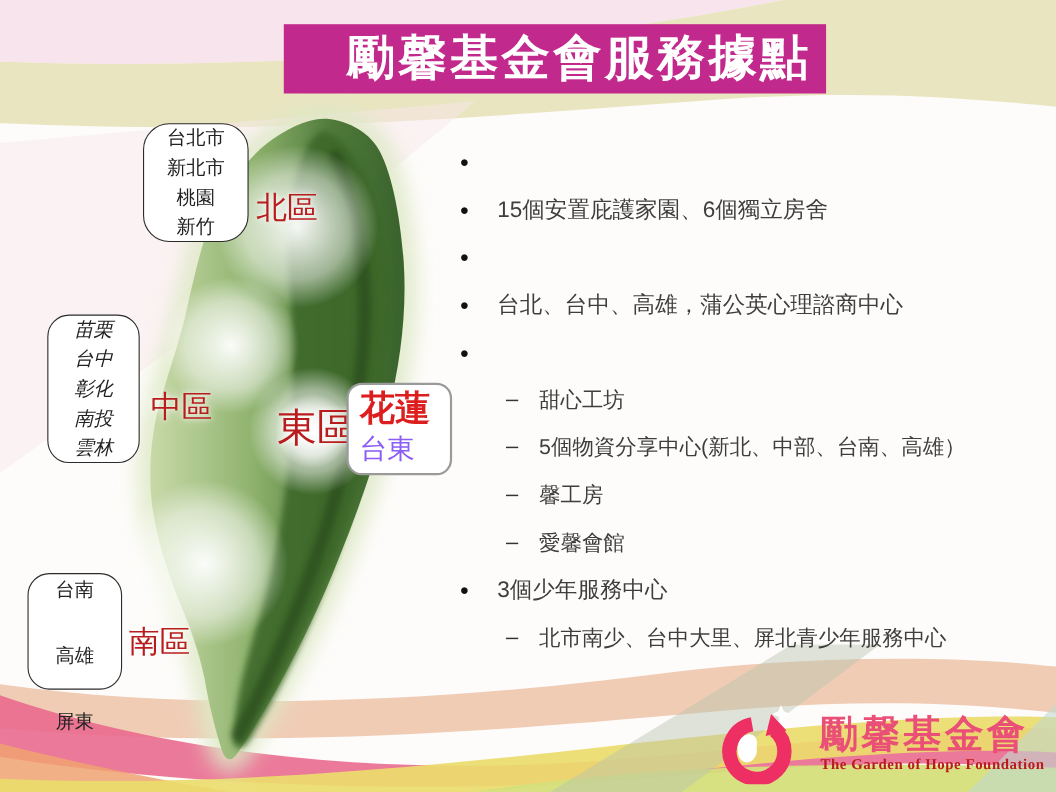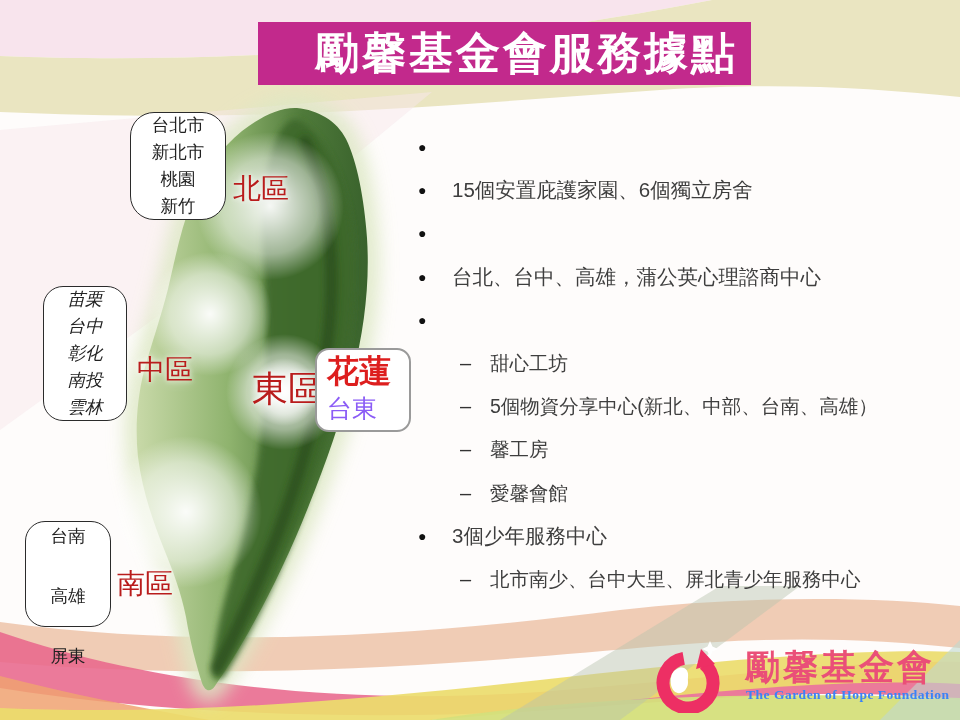--- a/index.html
+++ b/index.html
@@ -46,21 +46,21 @@
     padding:2px 0 0 10px; box-sizing:border-box;
   }
   .east-box .hl { color:#DD1E1E; font-size:32px; font-weight:bold; line-height:38px; }
   .east-box .nm { color:#8b5cf6; font-size:25px; line-height:37px; }
 
   .logo { position:absolute; left:652px; top:639px; width:300px; height:75px; }
   .logo-icon { position:absolute; left:0; top:2px; }
   .logo-name { position:absolute; left:93px; top:5px; font-size:35px; font-weight:bold;
                color:#EA4F78; letter-spacing:3px; white-space:nowrap; }
   .logo-sub { position:absolute; left:94px; top:48px; font-size:13.5px; font-weight:bold;
-              color:#3b82f6; letter-spacing:.5px; white-space:nowrap;
+              color:#b91c1c; letter-spacing:.5px; white-space:nowrap;
               font-family:"Liberation Serif","DejaVu Serif",serif; }
 </style>
 </head>
 <body>
 
 <div class="slide">
 
   <svg class="bg-svg" viewBox="0 0 960 720" aria-hidden="true">
     <path fill="#F8E4ED" d="M0,0 L712,0 C600,22 470,40 340,50 C220,59 100,60 0,56 Z"></path>
     <path fill="#EAE5C1" d="M0,56 C100,60 220,59 340,50 C470,40 600,22 712,0 L960,0 L960,97 C870,88 780,82 660,90 C520,100 380,112 240,115 C155,117 75,115 0,112 Z"></path>

